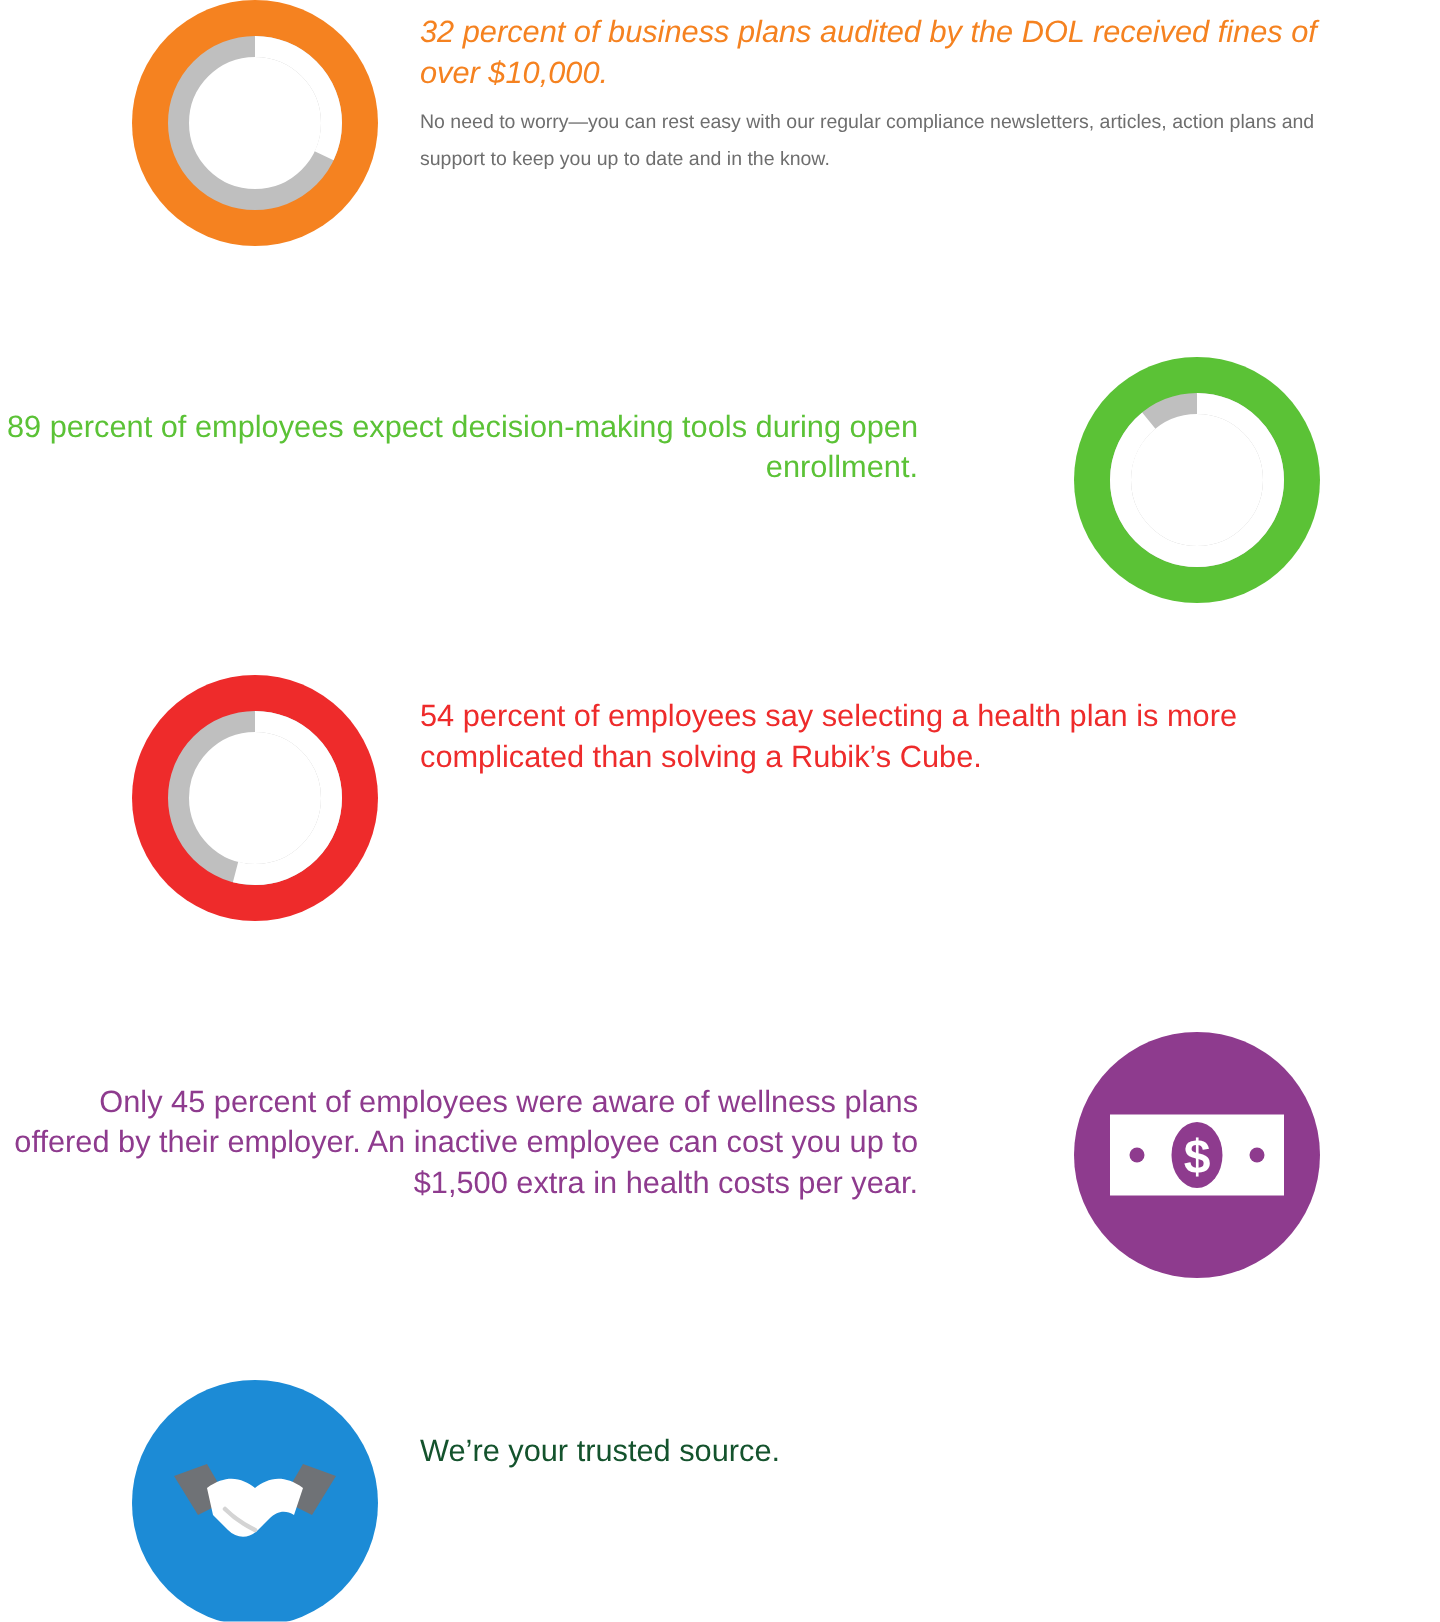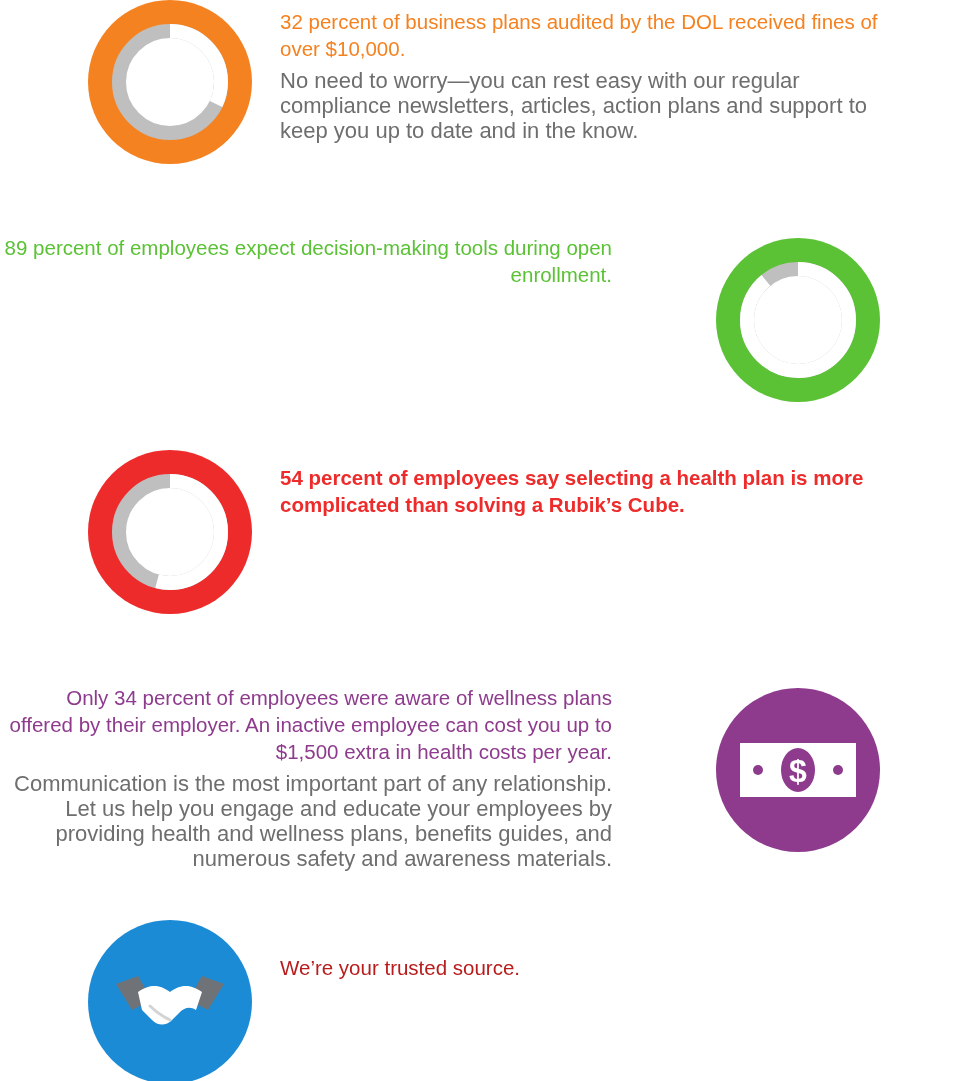--- a/index.html
+++ b/index.html
@@ -14,44 +14,44 @@
 
   .row{position:absolute;display:flex;align-items:flex-start;}
 
   
   .donut{position:relative;border-radius:50%;display:flex;align-items:center;justify-content:center;flex:none;}
   .donut .hole{position:absolute;border-radius:50%;background:#ffffff;}
   .donut .pct{position:relative;z-index:3;font-size:34px;font-weight:400;letter-spacing:.5px;}
 
   
   .head{font-size:20.5px;line-height:27px;font-weight:400;margin:0 0 6px 0;}
-  .body{font-size:22px;line-height:25px;color:#6e6e6e;margin:0;}
+  .body{font-size:13px;line-height:25px;color:#6e6e6e;margin:0;}
 
-  .align-right{text-align:right;}
+  .align-right{text-align:right;margin-top:37px;}
   .align-left{text-align:left;}
 
   
   .flatcircle{border-radius:50%;display:flex;align-items:center;justify-content:center;flex:none;}
 </style>
 </head>
 <body>
 
 <div class="sheet">
 
   <div class="row" style="left:88px;top:0px;width:872px;">
     <div class="donut" id="donut32" style="width:164px;height:164px;background:#F58220;margin-right:28px;">
       <div class="hole" style="width:104px;height:104px;"></div>
       <svg width="164" height="164" viewBox="0 0 164 164" style="position:absolute;left:0;top:0;z-index:2;">
         <circle cx="82" cy="82" r="51" fill="none" stroke="#BFBFBF" stroke-width="14"></circle>
         <circle cx="82" cy="82" r="51" fill="none" stroke="#ffffff" stroke-width="14" stroke-dasharray="102.6 217.9" transform="rotate(-90 82 82)"></circle>
       </svg>
       <span class="pct" style="color:#ffffff;">32%</span>
     </div>
     <div style="width:600px;padding-top:8px;">
-      <p class="head align-left" style="color:#F58220;">32 percent of business plans audited by the DOL received fines of over $10,000.</p>
+      <p class="head align-left" style="color:#F58220;font-style:italic;">32 percent of business plans audited by the DOL received fines of over $10,000.</p>
       <p class="body align-left">No need to worry—you can rest easy with our regular compliance newsletters, articles, action plans and support to keep you up to date and in the know.</p>
     </div>
   </div>
 
   <div class="row" style="left:0px;top:232px;width:890px;">
     <div style="width:612px;padding-top:2px;">
       <p class="head align-right" style="color:#5BC236;">89 percent of employees expect decision-making tools during open enrollment.</p>
     </div>
     <div class="donut" style="width:164px;height:164px;background:#5BC236;margin-left:104px;margin-top:6px;">
       <div class="hole" style="width:104px;height:104px;"></div>
@@ -66,28 +66,27 @@
   <div class="row" style="left:88px;top:450px;width:872px;">
     <div class="donut" style="width:164px;height:164px;background:#EE2B2B;margin-right:28px;">
       <div class="hole" style="width:104px;height:104px;"></div>
       <svg width="164" height="164" viewBox="0 0 164 164" style="position:absolute;left:0;top:0;z-index:2;">
         <circle cx="82" cy="82" r="51" fill="none" stroke="#BFBFBF" stroke-width="14"></circle>
         <circle cx="82" cy="82" r="51" fill="none" stroke="#ffffff" stroke-width="14" stroke-dasharray="173.1 147.4" transform="rotate(-90 82 82)"></circle>
       </svg>
       <span class="pct" style="color:#ffffff;">54%</span>
     </div>
     <div style="width:600px;padding-top:14px;">
-      <p class="head align-left" style="color:#EE2B2B;font-weight:bold;">54 percent of employees say selecting a health plan is more complicated than solving a Rubik’s Cube.</p>
+      <p class="head align-left" style="color:#EE2B2B;">54 percent of employees say selecting a health plan is more complicated than solving a Rubik’s Cube.</p>
     </div>
   </div>
 
   <div class="row" style="left:0px;top:682px;width:890px;">
     <div style="width:612px;padding-top:2px;">
-      <p class="head align-right" style="color:#8E3B8E;">Only 34 percent of employees were aware of wellness plans offered by their employer. An inactive employee can cost you up to $1,500 extra in health costs per year.</p>
-      <p class="body align-right">Communication is the most important part of any relationship. Let us help you engage and educate your employees by providing health and wellness plans, benefits guides, and numerous safety and awareness materials.</p>
+      <p class="head align-right" style="color:#8E3B8E;">Only 45 percent of employees were aware of wellness plans offered by their employer. An inactive employee can cost you up to $1,500 extra in health costs per year.</p>
     </div>
     <div class="flatcircle" style="width:164px;height:164px;background:#8E3B8E;margin-left:104px;margin-top:6px;">
       <svg width="120" height="70" viewBox="0 0 120 70">
         <rect x="2" y="8" width="116" height="54" fill="#ffffff"></rect>
         <ellipse cx="60" cy="35" rx="17" ry="22" fill="#8E3B8E"></ellipse>
         <text x="60" y="47" text-anchor="middle" font-family="Liberation Sans, sans-serif" font-size="32" font-weight="bold" fill="#ffffff">$</text>
         <circle cx="20" cy="35" r="5" fill="#8E3B8E"></circle>
         <circle cx="100" cy="35" r="5" fill="#8E3B8E"></circle>
       </svg>
     </div>
@@ -97,17 +96,17 @@
     <div class="flatcircle" style="width:164px;height:164px;background:#1C8BD6;margin-right:28px;">
       <svg width="116" height="76" viewBox="0 0 116 76">
         <path d="M4 20 L26 12 L40 36 L20 46 Z" fill="#6f7276"></path>
         <path d="M112 20 L90 12 L76 36 L96 46 Z" fill="#6f7276"></path>
         <path d="M26 28 C40 18 50 22 58 28 C66 22 76 18 90 28 L84 46 C78 42 72 44 68 48
                  L60 56 C54 62 46 62 40 56 L30 46 Z" fill="#ffffff"></path>
         <path d="M38 42 C44 48 50 52 58 56" fill="none" stroke="#d4d4d4" stroke-width="3" stroke-linecap="round"></path>
       </svg>
     </div>
     <div style="width:600px;padding-top:34px;">
-      <p class="head align-left" style="color:#b91c1c;">We’re your trusted source.</p>
+      <p class="head align-left" style="color:#14532d;">We’re your trusted source.</p>
     </div>
   </div>
 
 </div>
 
 </body></html>

